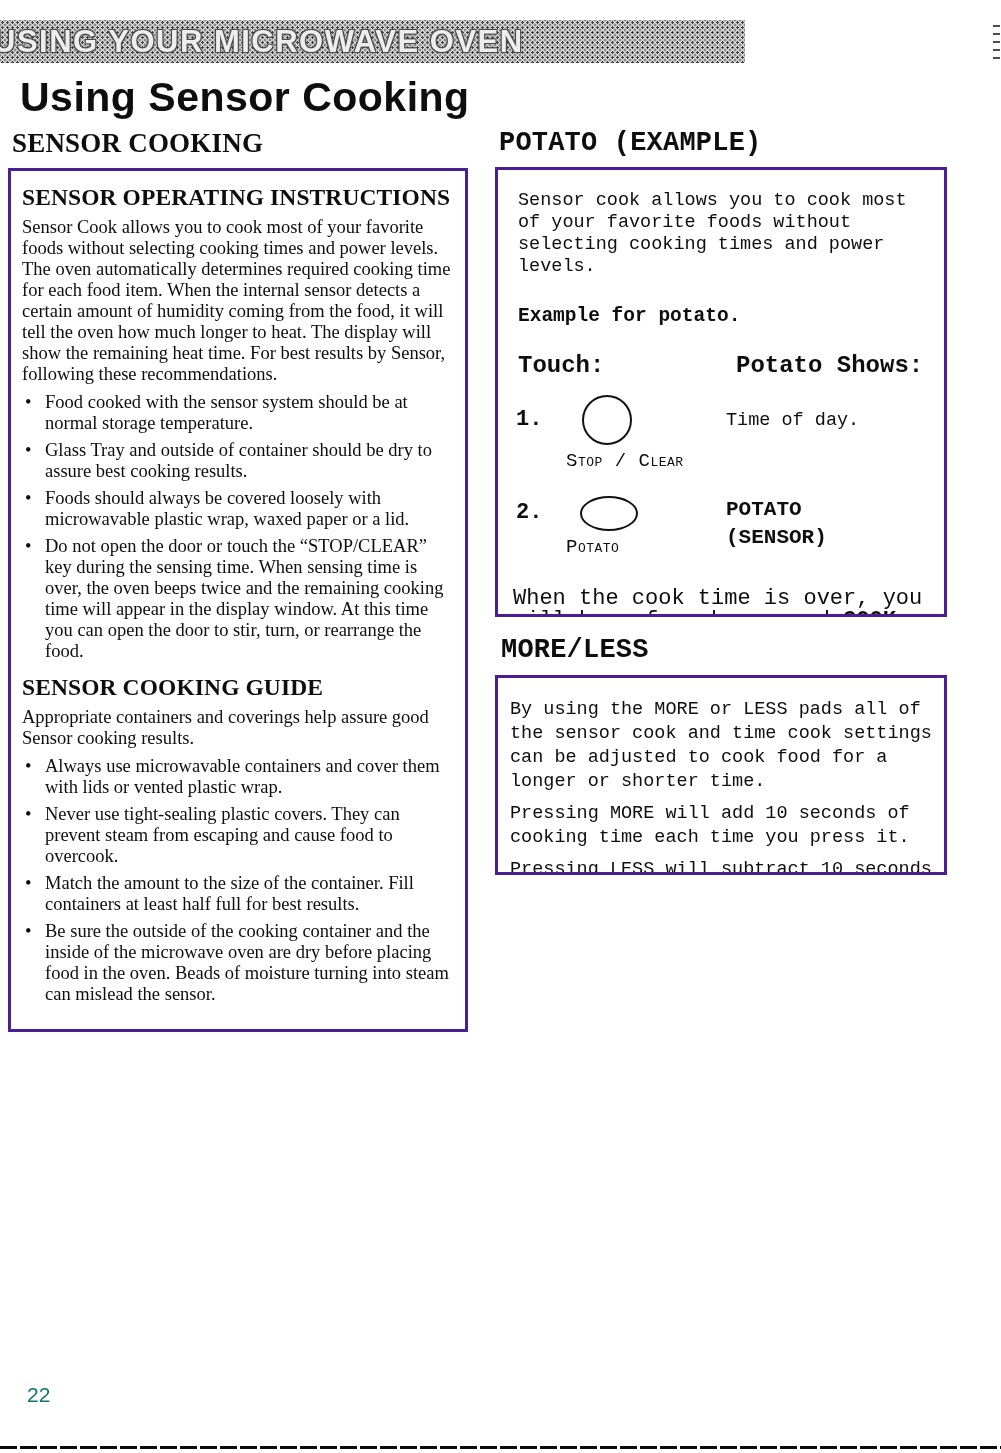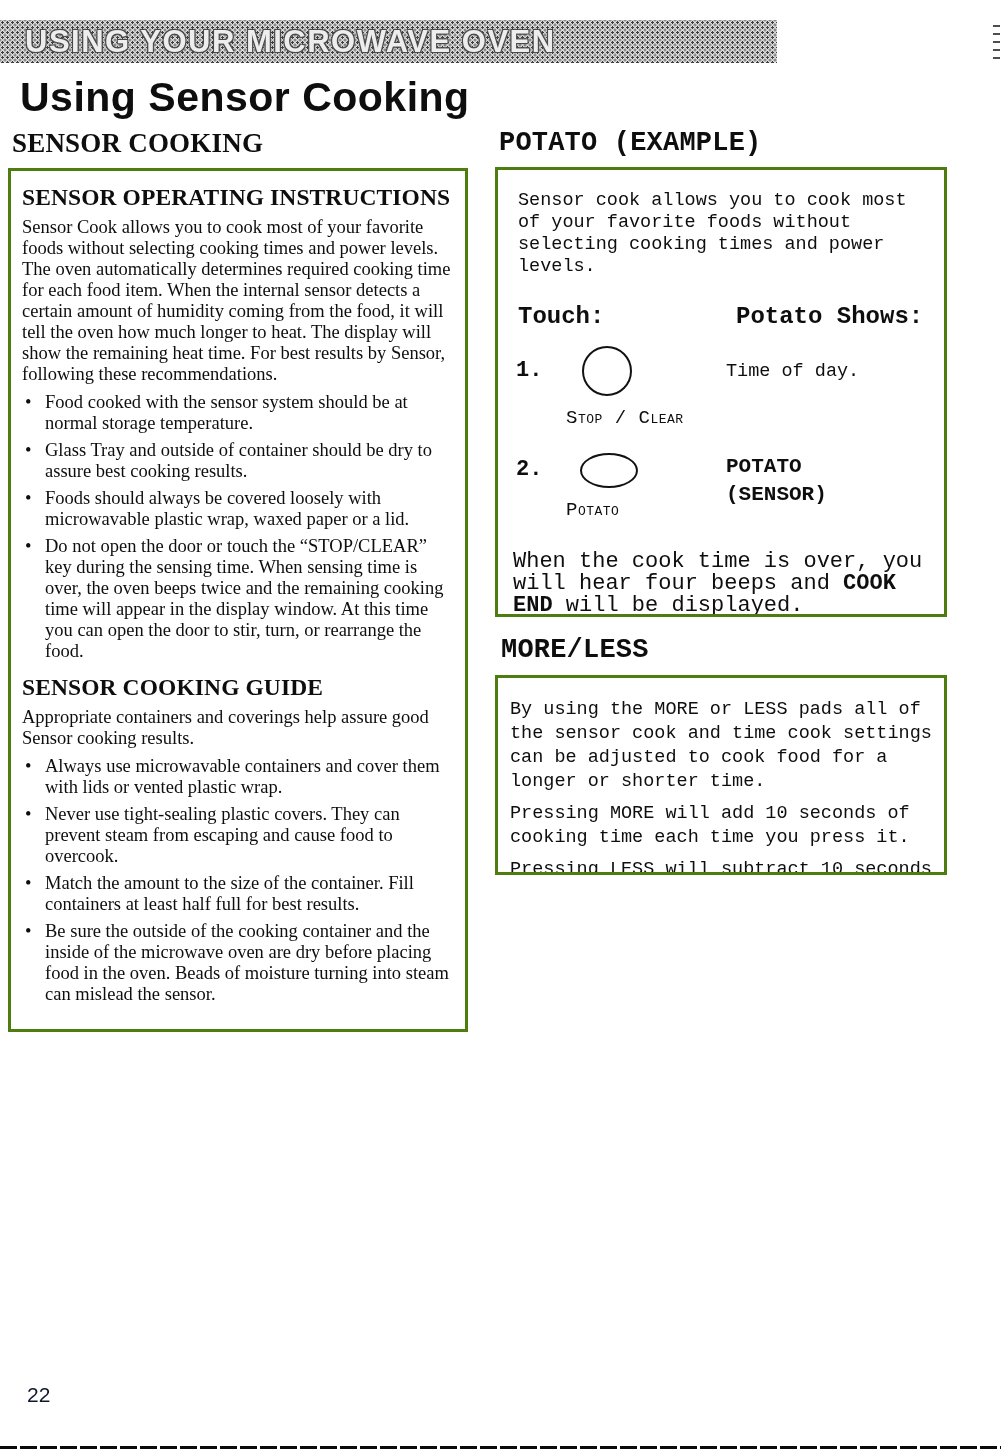--- a/index.html
+++ b/index.html
@@ -12,38 +12,37 @@
   .banner {
     position:absolute; left:0; top:20px; width:745px; height:43px;
     overflow:hidden;
     background-color:#d6d6d6;
     background-image:
       radial-gradient(circle, #3c3c3c 1.1px, transparent 1.35px),
       radial-gradient(circle, #707070 1px, transparent 1.25px),
       repeating-linear-gradient(0deg, rgba(255,255,255,.35) 0 1px, transparent 1px 4px);
     background-size:5px 5px, 5px 5px, auto;
     background-position:0 0, 2.5px 2.5px, 0 0;
-    padding-left:32px;
   }
   .banner-text {
     display:block; margin-left:-7px; line-height:43px; white-space:nowrap;
     font-weight:bold; font-size:31px; letter-spacing:1.5px;
     color:#ededed;
     text-shadow:1px 1px 0 #4a4a4a, -1px -1px 0 #4a4a4a, 1px -1px 0 #4a4a4a, -1px 1px 0 #4a4a4a, 0 0 3px #5a5a5a;
   }
   .edge-marks { position:absolute; top:25px; right:1px; display:flex; flex-direction:column; gap:6px; }
   .edge-marks i { display:block; width:7px; height:2px; background:#4d4d4d; }
 
   .title {
     position:absolute; left:12px; top:66px; margin:8px;
     font-size:41px; font-weight:bold; letter-spacing:0.5px;
   }
 
   h2.sec { font-size:27px; font-weight:bold; margin:0 0 9px 4px; letter-spacing:0.2px; }
-  .box { border:3px solid #4d7c0f; box-sizing:border-box; background:#fff; overflow:hidden; }
+  .box { border:3px solid #4c1d95; box-sizing:border-box; background:#fff; overflow:hidden; }
 
   
   .col-left { position:absolute; left:8px; top:128px; width:460px;font-family:Liberation Serif, serif; }
   .col-left .box { height:864px; padding:8px 11px 8px 11px; }
   .col-left h3 { font-size:23.5px; font-weight:bold; margin:5px 0 6px 0; letter-spacing:0.1px; }
   .col-left h3.second { margin-top:12px; }
   .col-left p { font-size:18.5px; line-height:21px; margin:0; }
   .bullets { margin-top:7px; }
   .bullet { display:flex; margin:0 0 6px 0; font-size:18.5px; line-height:21px; }
   .bullet .dot { width:20px; flex:0 0 20px; padding-left:3px; }
@@ -54,31 +53,31 @@
   .col-right .box.potato { height:450px; padding:10px 10px; }
   .col-right p.intro { font-size:18.5px; line-height:22px; margin:10px 0 0 10px; }
   .example-label { font-size:19.5px; font-weight:bold; margin:27px 0 0 10px; }
   .cols-head { display:flex; margin:25px 0 0 10px; font-weight:bold; font-size:24px; }
   .cols-head .touch { width:218px; }
   .step { display:flex; align-items:flex-start; margin:16px 0 0 8px; }
   .step-num { flex:0 0 42px; font-size:22px; font-weight:bold; padding-top:12px; }
   .key-wrap { flex:0 0 168px; display:flex; flex-direction:column; }
   .key-circle { width:46px; height:46px; border:2.5px solid #121212; border-radius:50%; margin-left:24px; }
   .key-oval { width:54px; height:31px; border:2.5px solid #121212; border-radius:50%; margin-left:22px; margin-top:8px; }
-  .key-label { font-variant:small-caps; font-size:19px; margin:11px 0 0 8px; letter-spacing:0.5px; }
+  .key-label { font-variant:small-caps; font-size:19px; margin:5px 0 0 8px; letter-spacing:0.5px; }
   .step-display { font-size:18.5px; padding-top:15px; }
   .step2 .step-display { padding-top:8px; }
   .step2 .step-display div { font-weight:bold; font-size:21px; line-height:28px; }
   .footer-note { font-size:22px; line-height:22px; margin:30px 0 0 5px; }
 
   .moreless-h { margin:18px 0 10px 6px !important; }
   .col-right .box.moreless { height:200px; padding:15px 12px; }
   .box.moreless p { font-size:18.5px; line-height:24px; margin:5px 0 8px 0; }
 
-  .page-number { position:absolute; left:27px; top:1383px; font-size:21px; color:#0f172a; }
+  .page-number { position:absolute; left:27px; top:1383px; font-size:21px; color:#0f766e; }
   .bottom-rule {
     position:absolute; left:0; top:1446px; width:1001px; height:3px;
     background:repeating-linear-gradient(90deg, #0a0a0a 0 17px, #ffffff 17px 20px);
   }
 </style>
 </head>
 <body>
 
 <div class="page">
 
@@ -138,20 +137,21 @@
           <span class="txt">Be sure the outside of the cooking container and the inside of the microwave oven are dry before placing food in the oven. Beads of moisture turning into steam can mislead the sensor.</span>
         </div>
       </div>
     </div>
   </section>
 
   <section class="col-right">
     <h2 class="sec">POTATO (EXAMPLE)</h2>
     <div class="box potato">
       <p class="intro">Sensor cook allows you to cook most of your favorite foods without selecting cooking times and power levels.</p>
+      <p class="example-label">Example for potato.</p>
       <div class="cols-head">
         <span class="touch">Touch:</span>
         <span class="display">Potato Shows:</span>
       </div>
       <div class="step">
         <span class="step-num">1.</span>
         <div class="key-wrap">
           <span class="key-circle"></span>
           <span class="key-label">Stop / Clear</span>
         </div>

